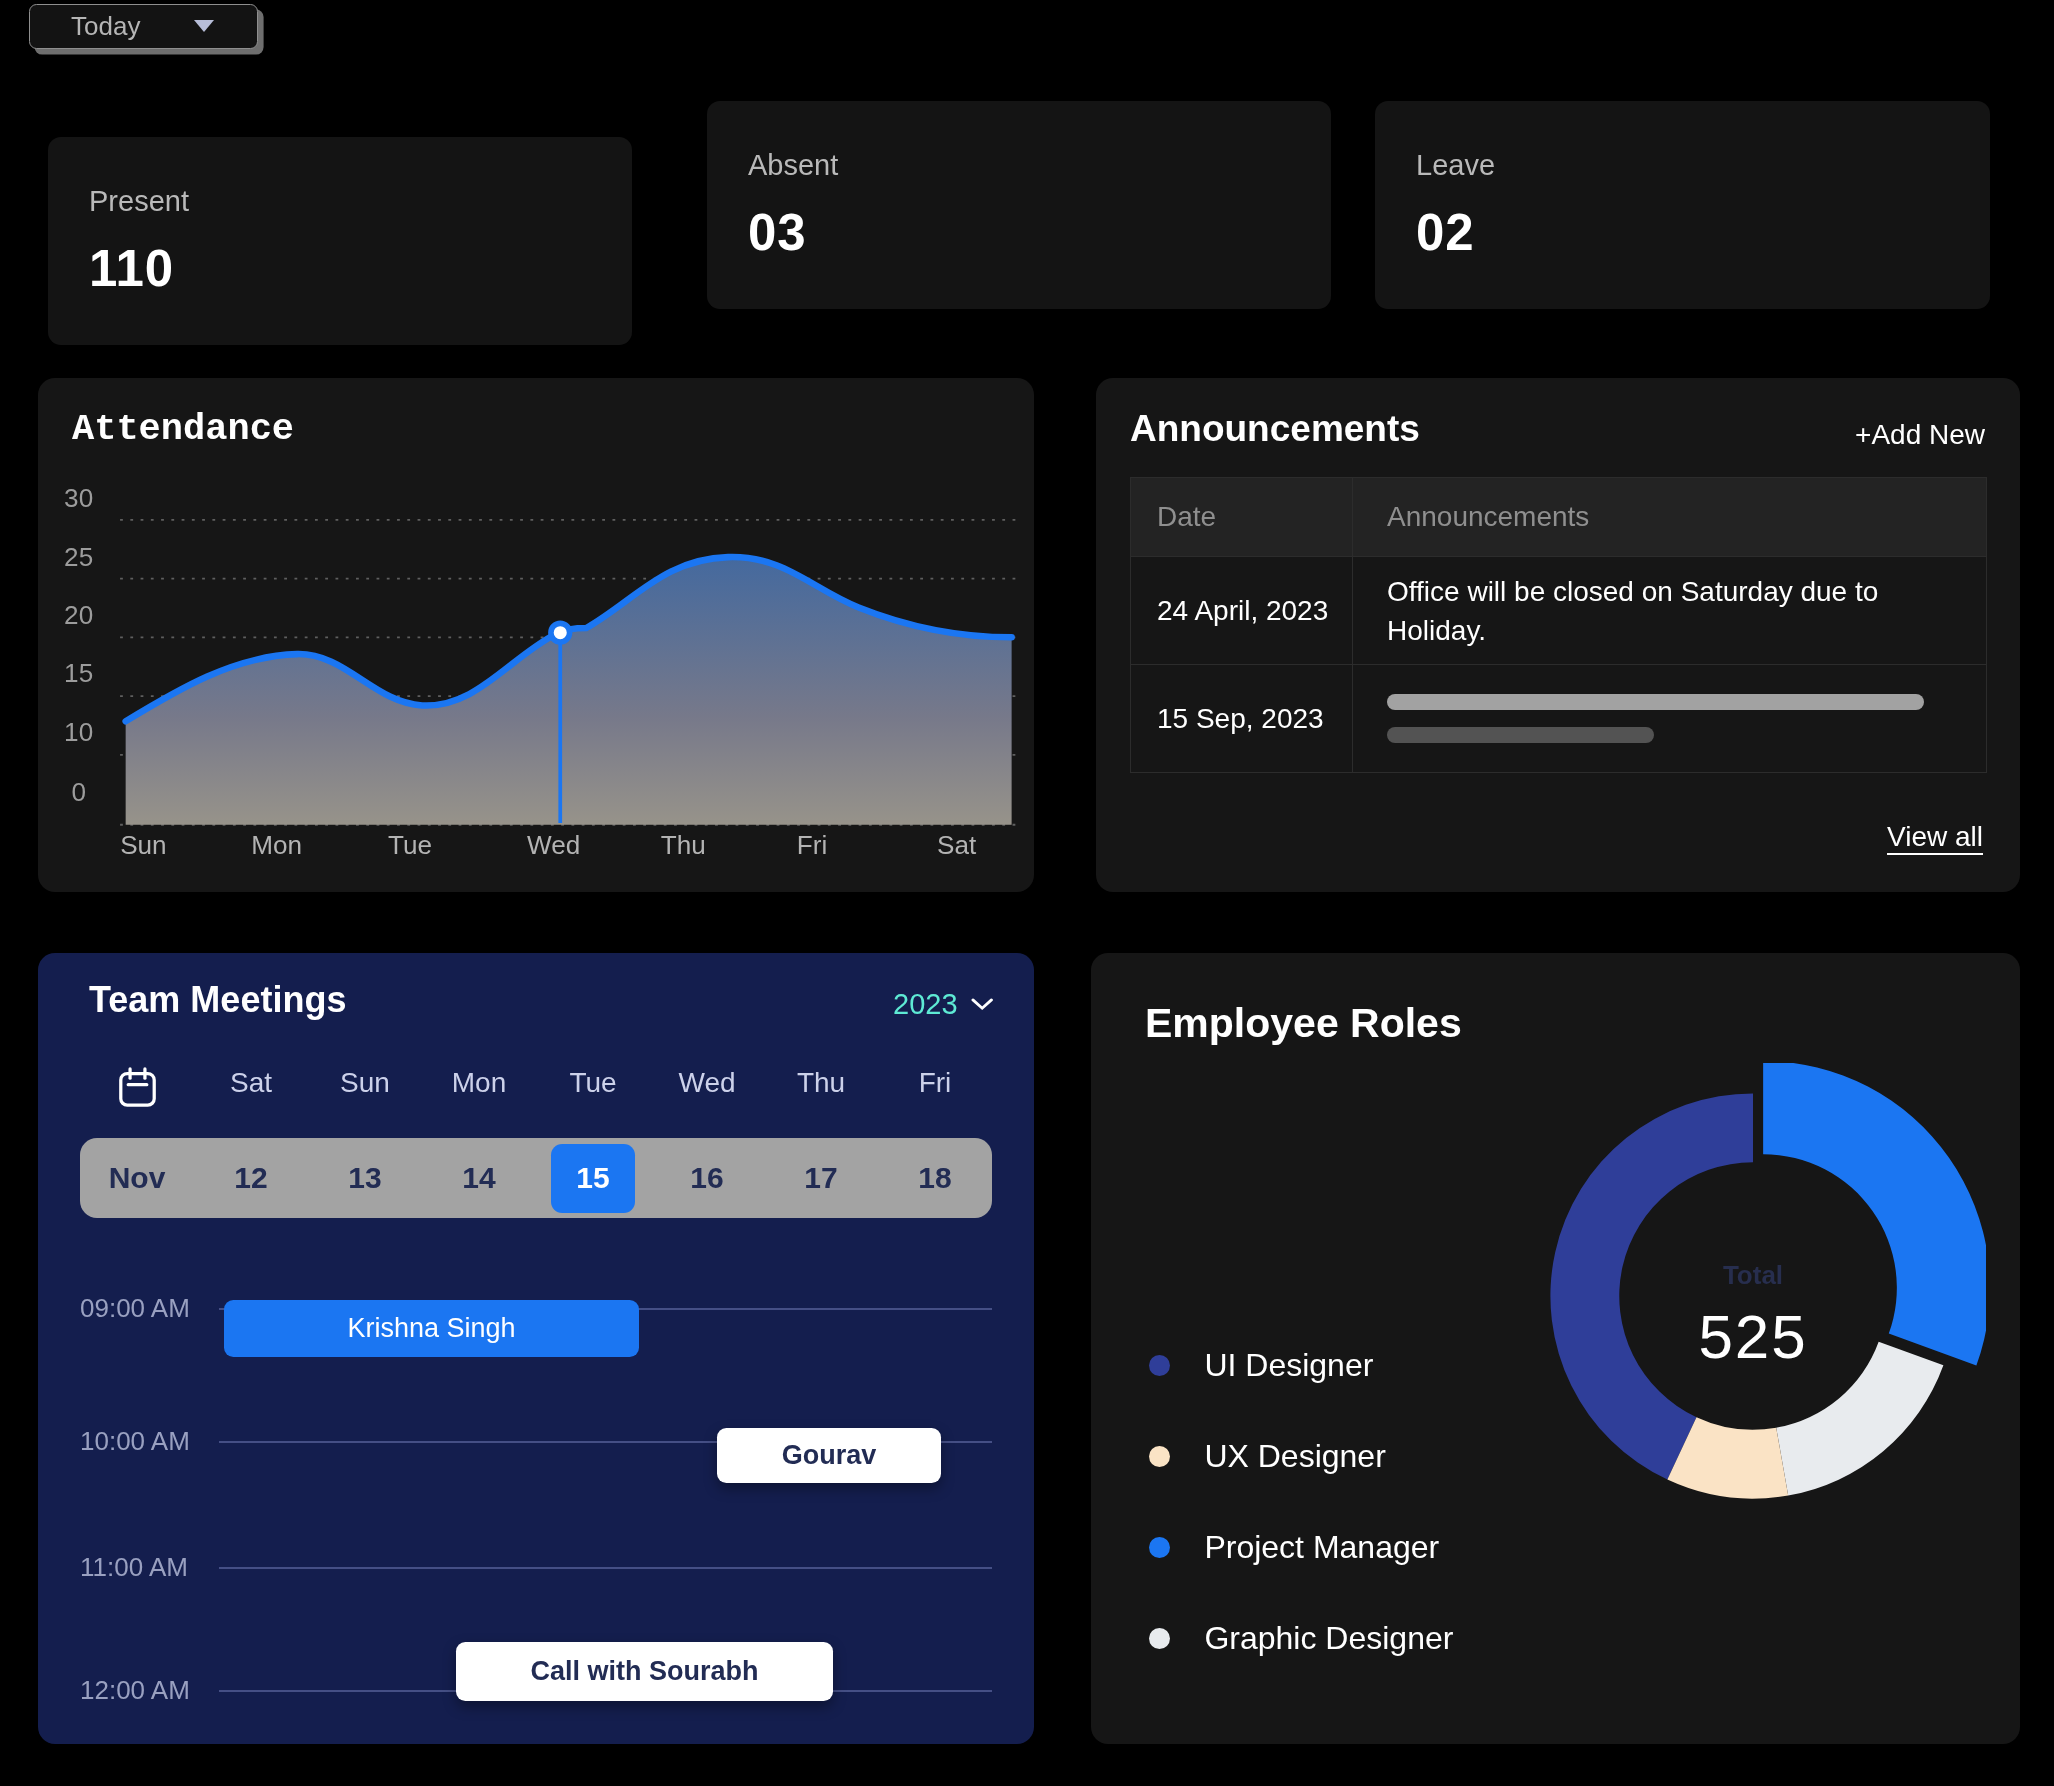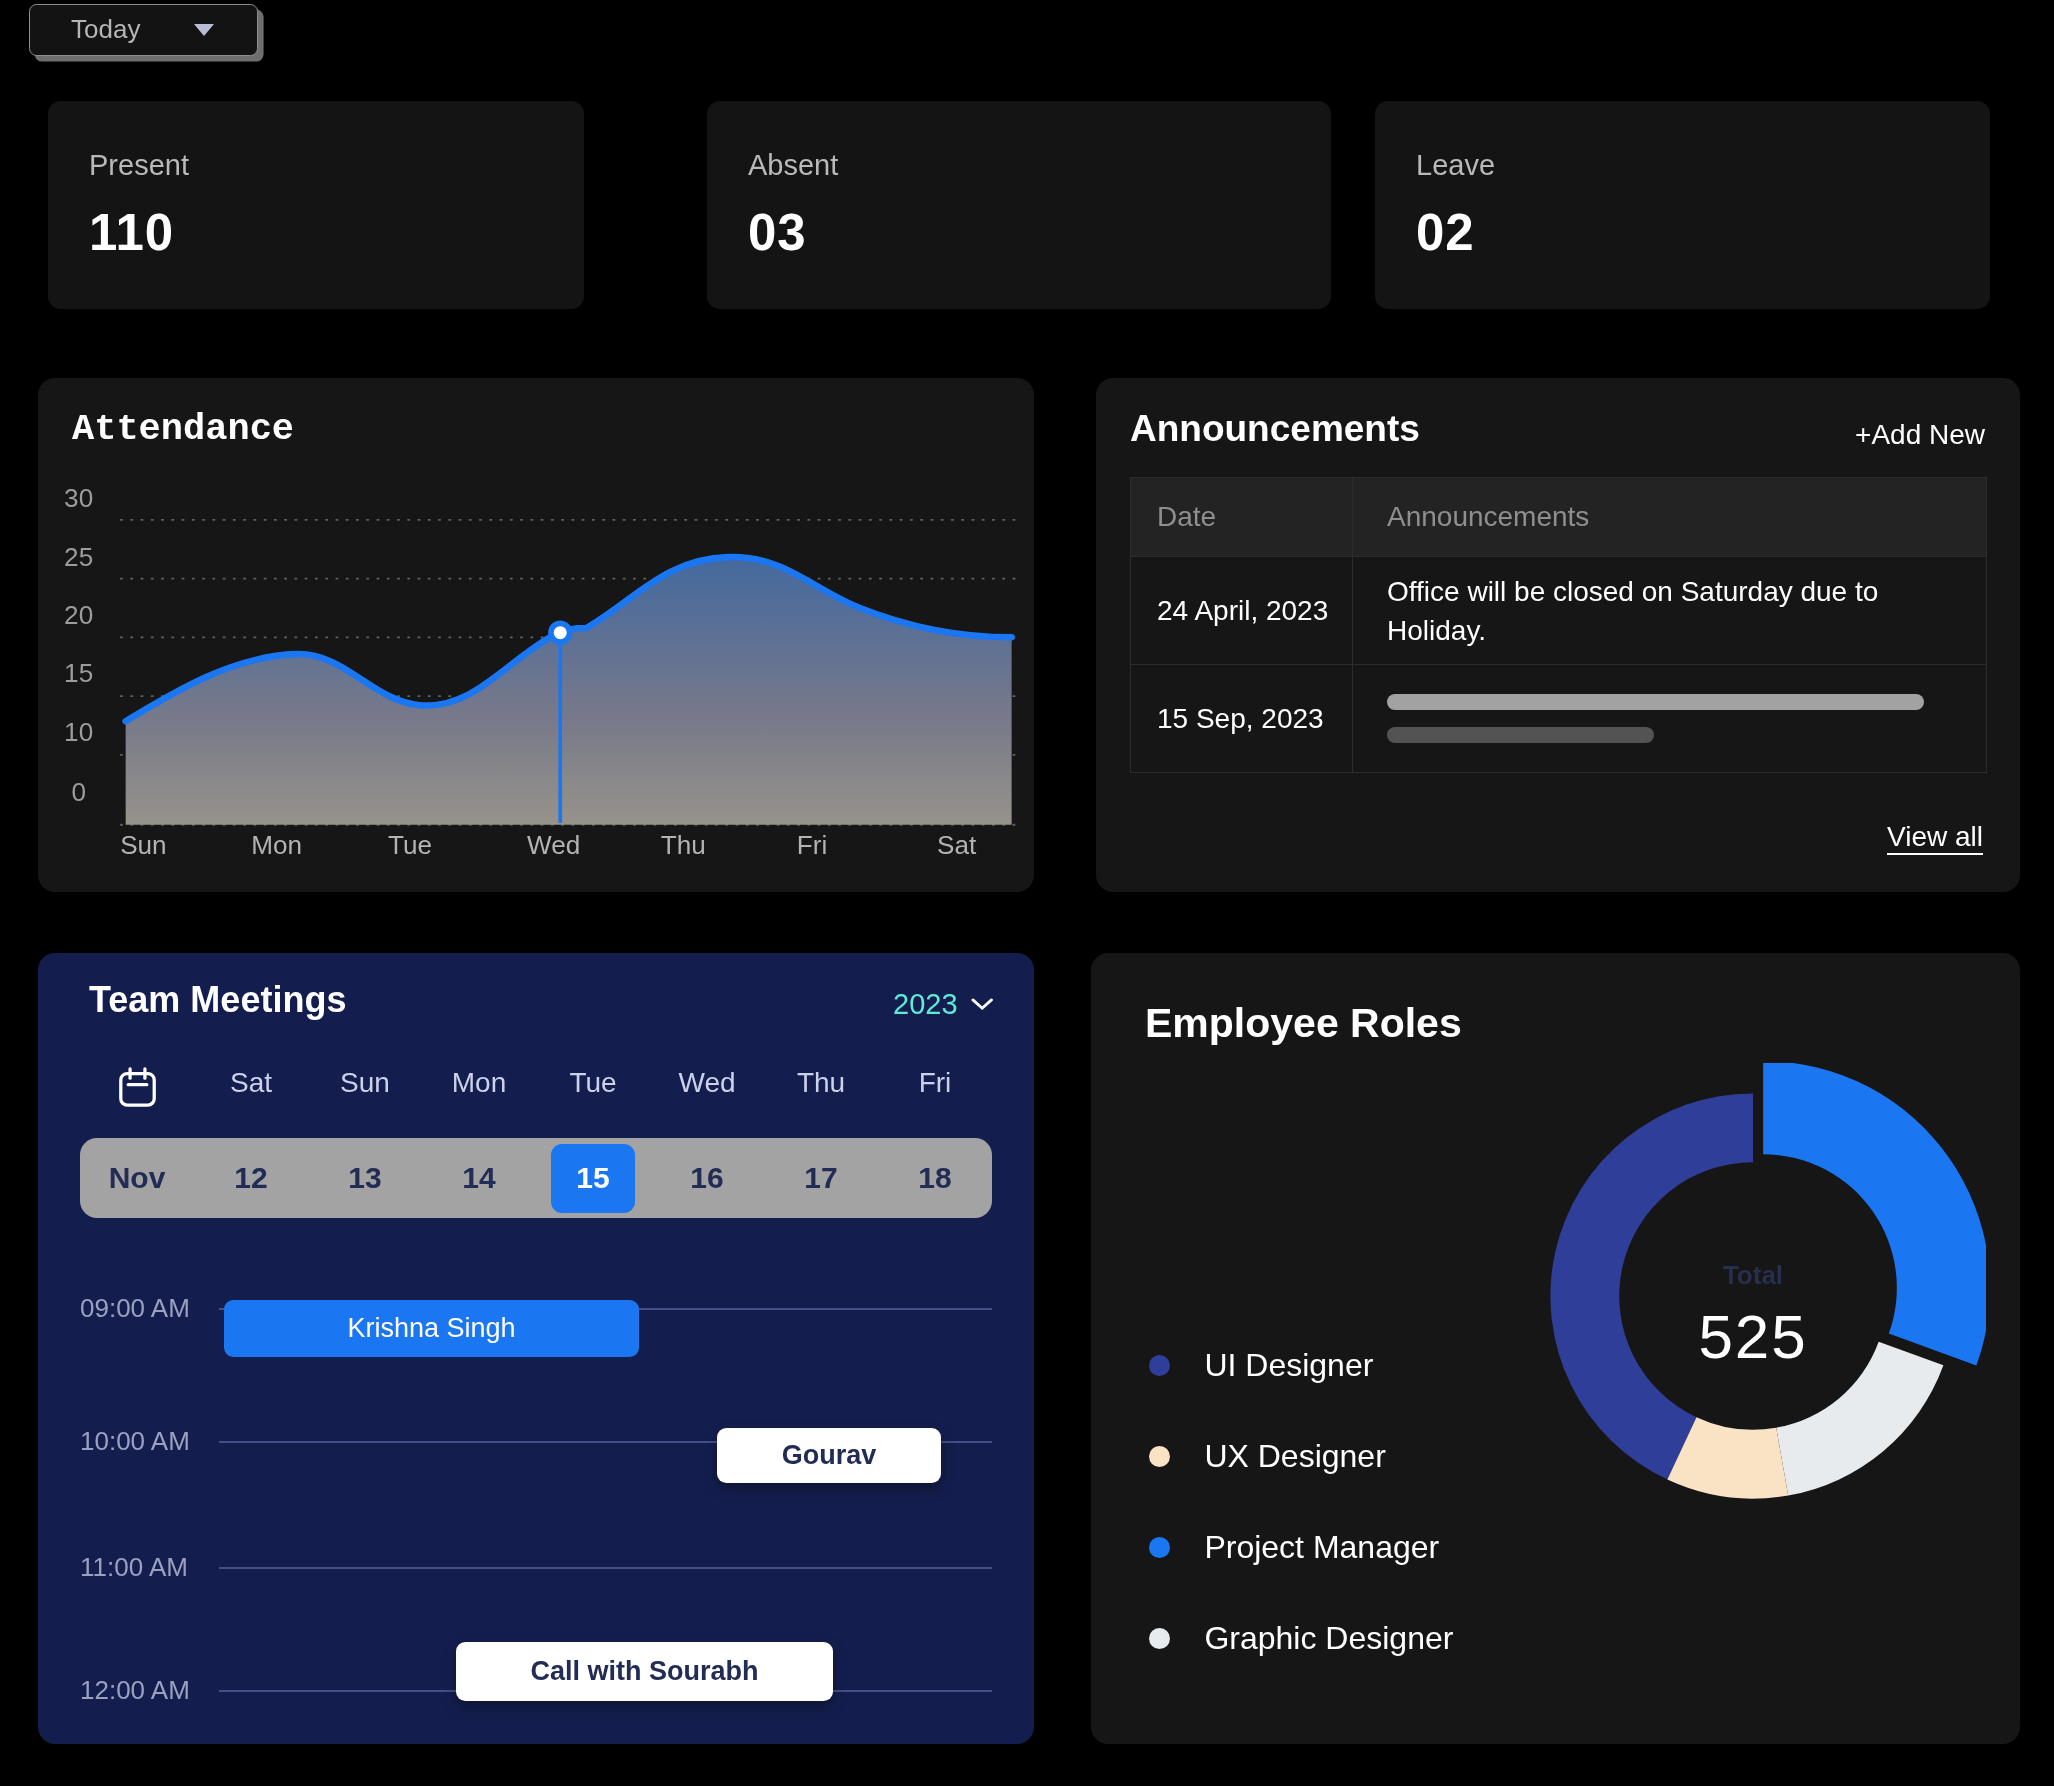--- a/index.html
+++ b/index.html
@@ -1,33 +1,33 @@
 <!DOCTYPE html>
 <html style="font-size:15px"><head>
 <meta charset="utf-8">
 <style>
   * { margin:0; padding:0; box-sizing:border-box; }
   html,body { background:#000; }
   body { font-family:"Liberation Sans", sans-serif; }
   .page { position:relative; width:2055px; height:1786px; background:#000; overflow:hidden; }
 
   
-  .today-btn{ position:absolute; left:29px; top:3.7px; width:229px; height:52px;
+  .today-btn{ position:absolute; left:29px; top:3.7px; width:229px; height:45px;
     background:#131313; border:1.9px solid #8f8f8f; border-radius:7.5px;
     box-shadow:5.6px 5.6px 0 #6e6e6e; display:flex; align-items:center; gap:54px;
     padding-left:41px; cursor:pointer; }
   .today-btn .lbl{ font-size:26px; color:#b5b5b5; }
   .caret{ width:0; height:0; border-left:10.3px solid transparent; border-right:10.3px solid transparent;
     border-top:12px solid #b7bdd8; }
 
   
   .card{ position:absolute; top:101px; height:208px; background:#141414; border-radius:13px; padding:48px 41px; }
   .card .clabel{ font-size:29px; color:#b9b9b9; font-weight:500; }
   .card .cvalue{ font-size:51px; color:#ffffff; font-weight:700; margin-top:20.5px; letter-spacing:0.9px; }
-  .card1{ left:48px; width:536px; }
+  .card1{ left:48px; width:584px;margin-top:36px; }
   .card2{ left:707px; width:624px; }
   .card3{ left:1375px; width:615px; }
 
   
   .panel{ position:absolute; background:#161616; border-radius:17px; }
   .attendance{ left:38px; top:378px; width:996px; height:514px; }
   .announcements{ left:1096px; top:378px; width:924px; height:514px; }
   .meetings{ left:38px; top:953px; width:996px; height:791px; background:#141e4e; }
   .roles{ left:1091px; top:953px; width:929px; height:791px; }
 

